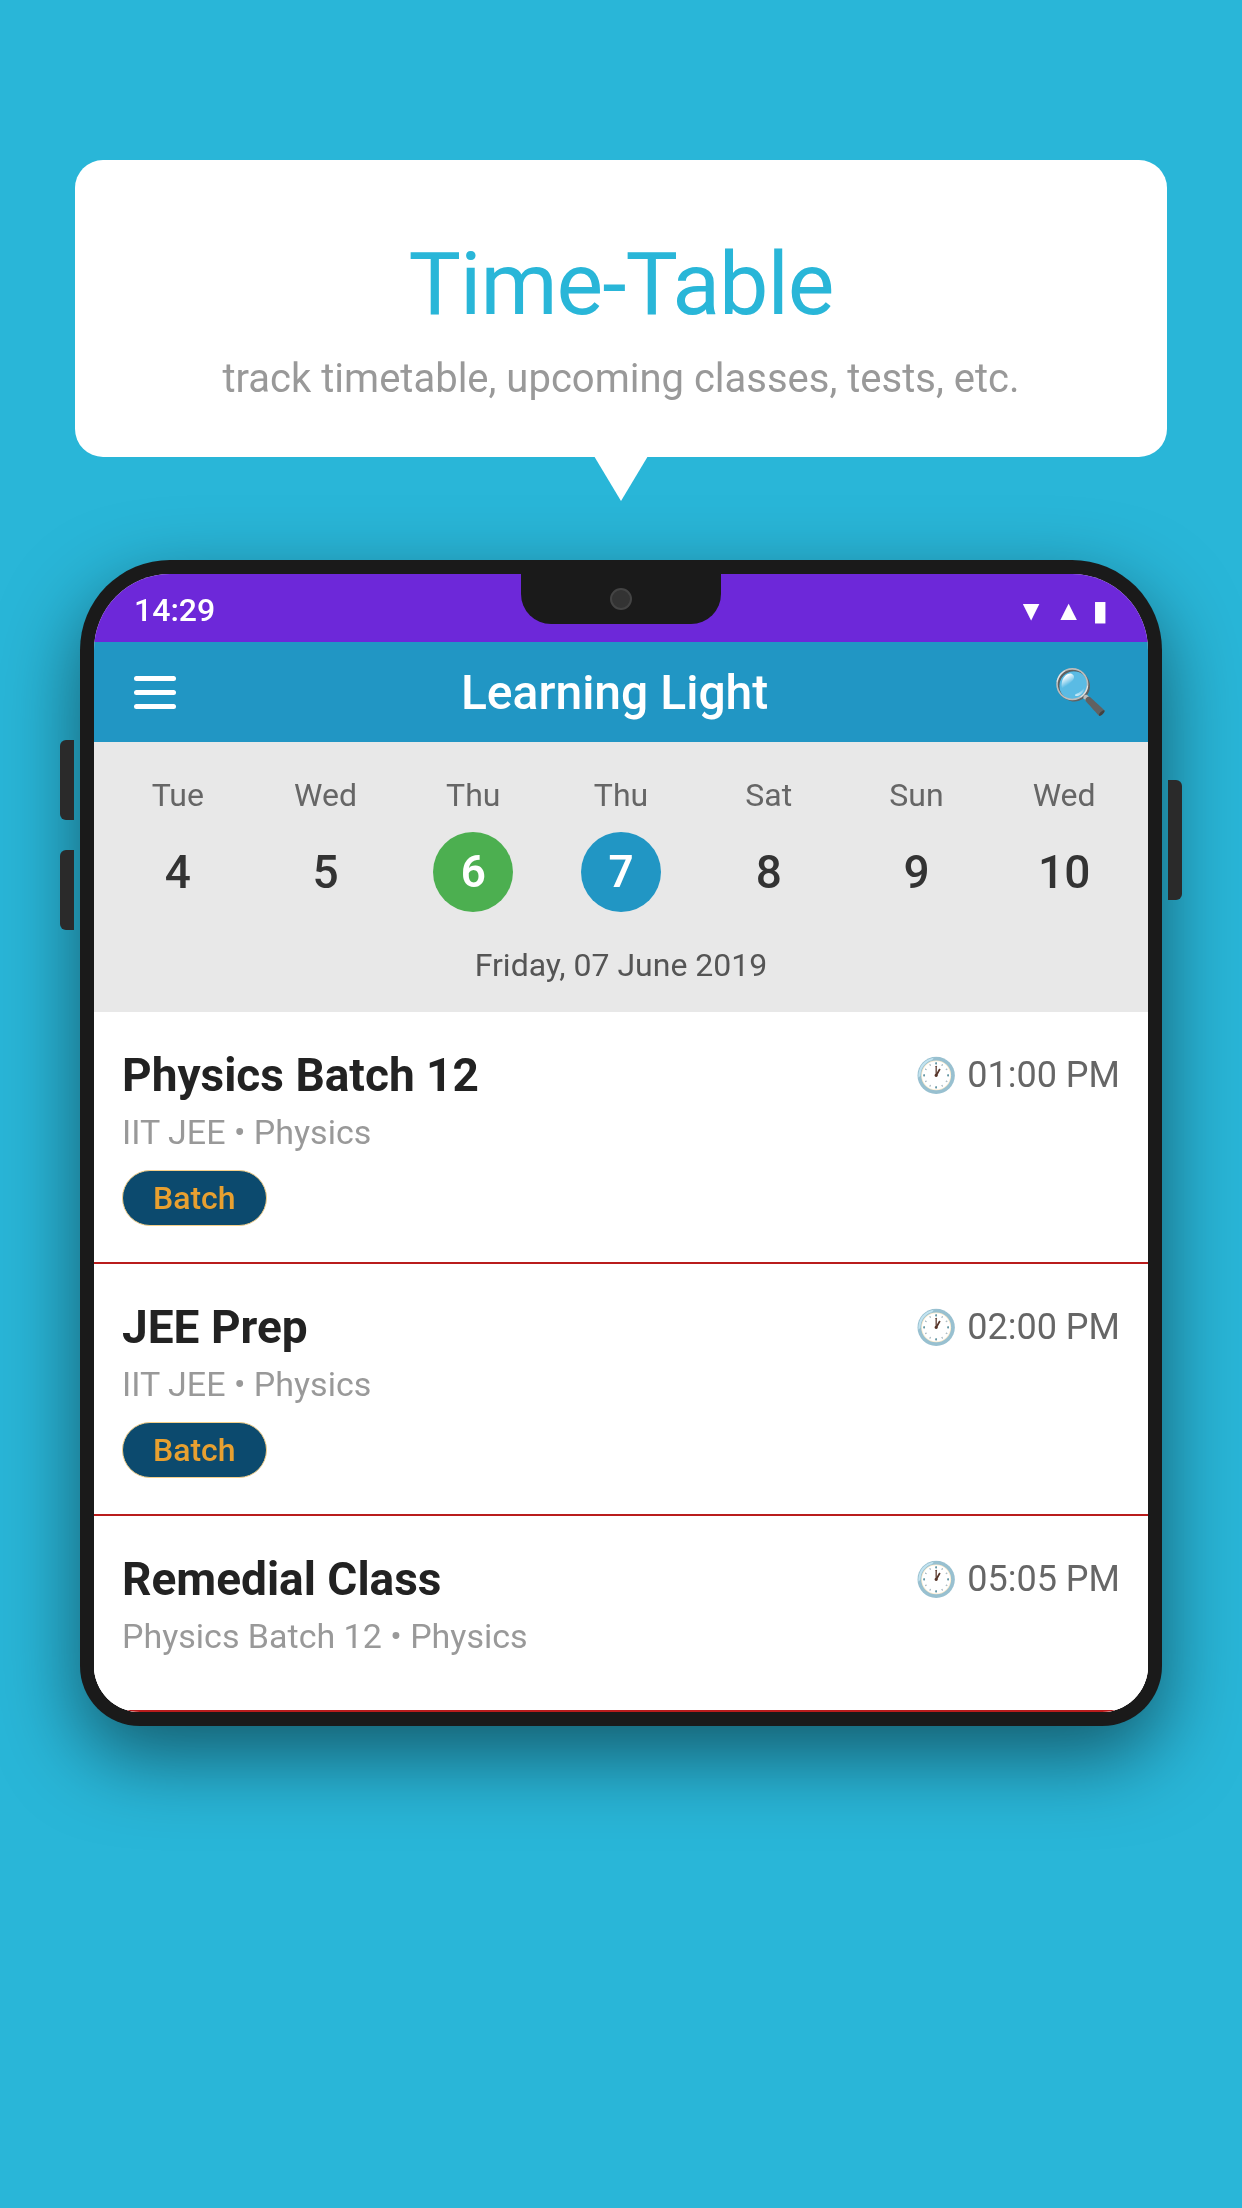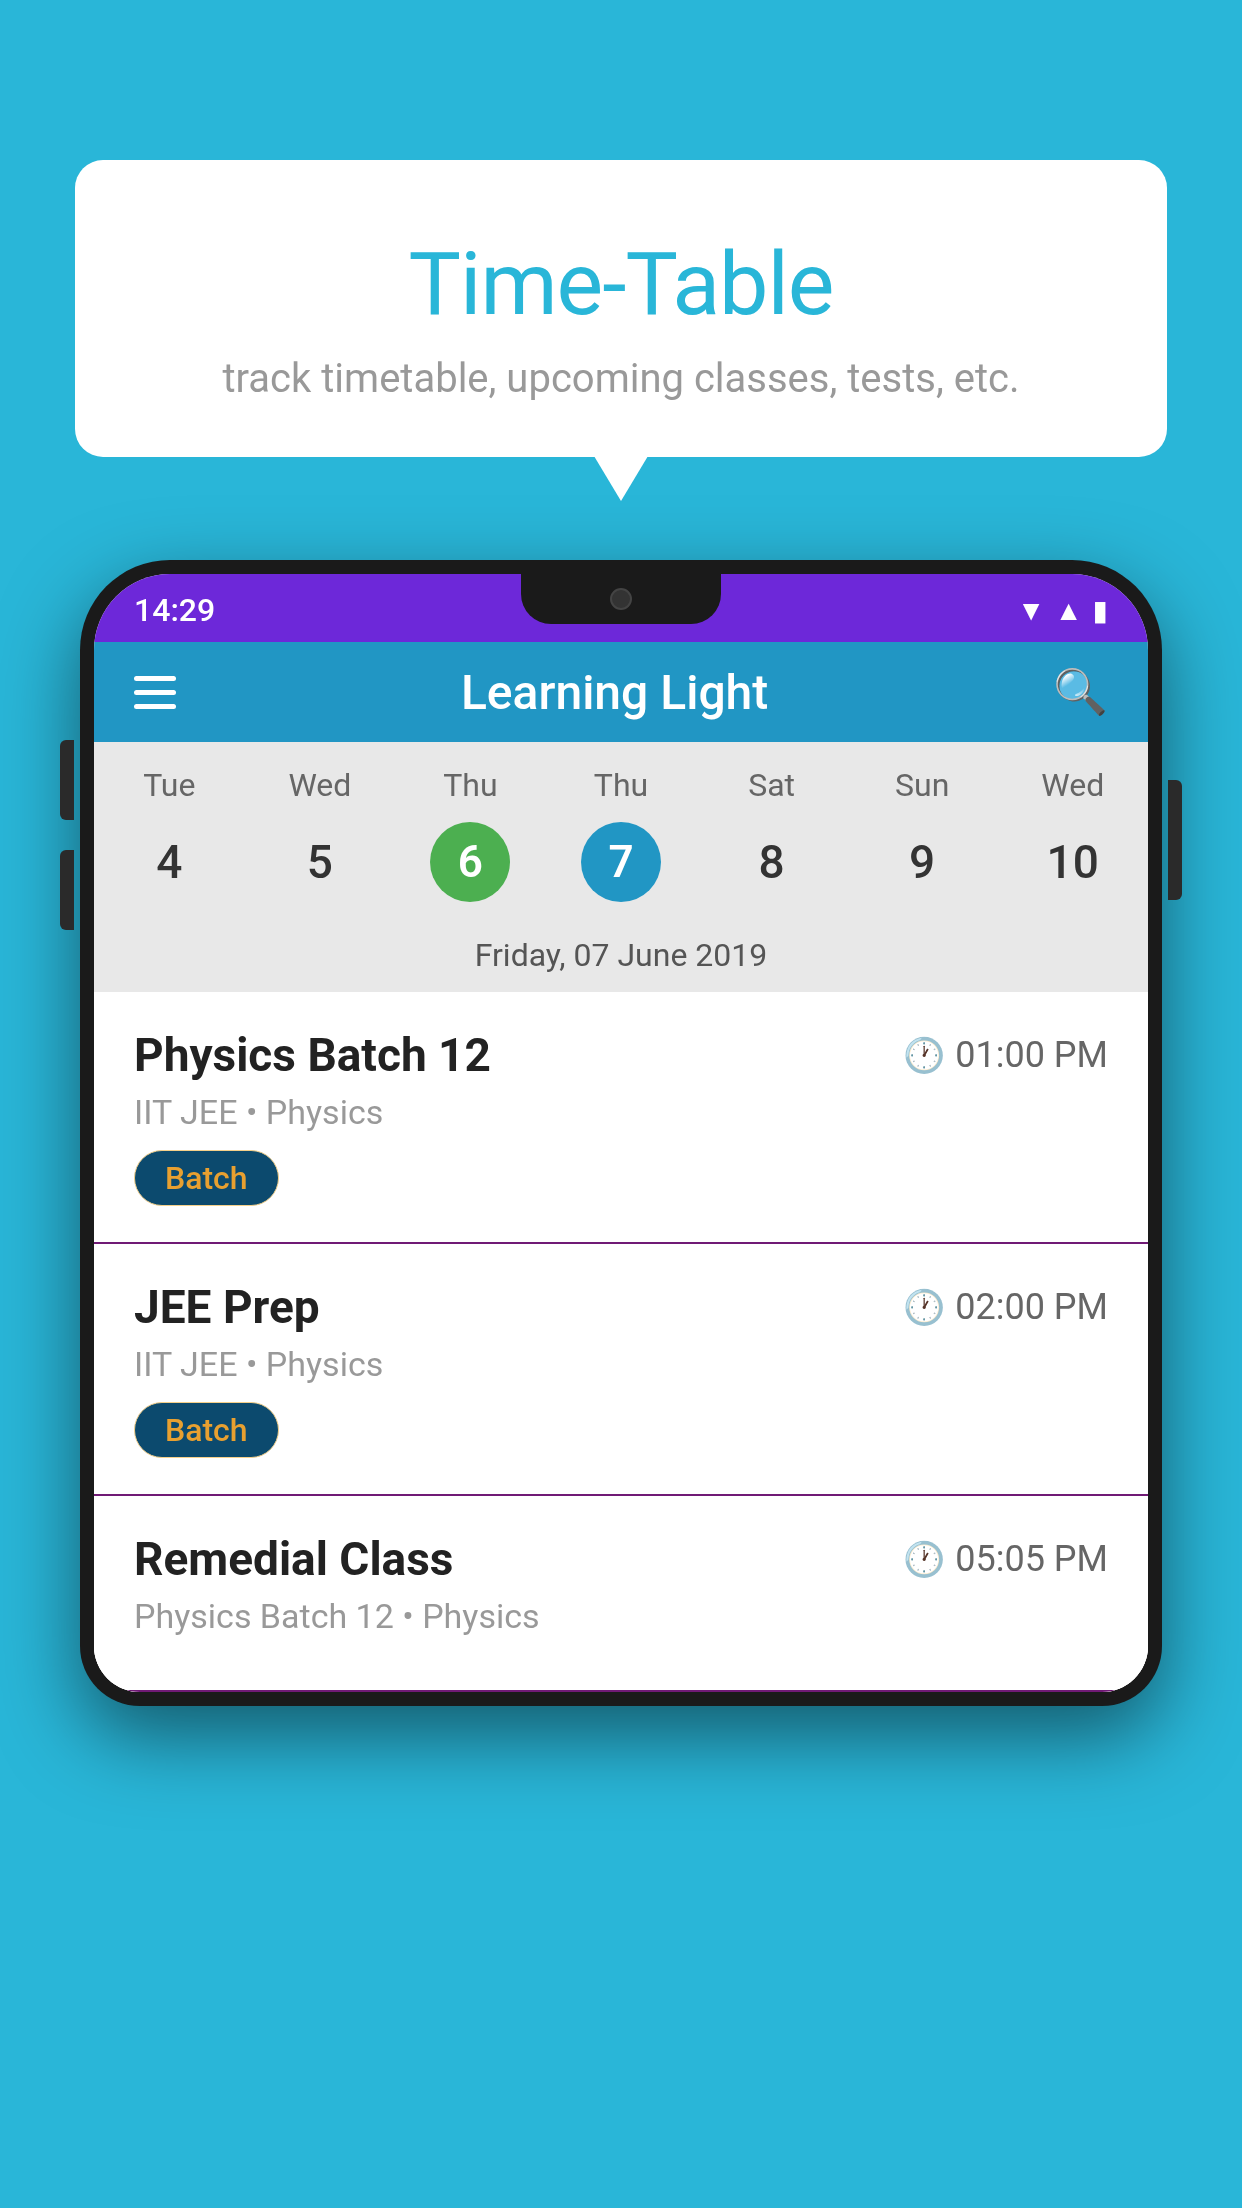--- a/index.html
+++ b/index.html
@@ -161,21 +161,21 @@
 
     .search-icon-btn {
       color: white;
       font-size: 44px;
       cursor: pointer;
     }
 
     
     .calendar-strip {
       background: #e8e8e8;
-      padding: 0;
+      padding: 10px;
     }
 
     .day-headers {
       display: flex;
       background: #e8e8e8;
       padding: 24px 0 10px 0;
     }
 
     .day-header-cell {
       flex: 1;
@@ -232,22 +232,22 @@
       background: #e8e8e8;
     }
 
     
     .schedule-list {
       background: white;
     }
 
     .schedule-item {
       background: white;
-      padding: 36px 40px;
-      border-bottom: 2px solid #701a75;
+      padding: 36px 28px;
+      border-bottom: 2px solid #b91c1c;
     }
 
     .schedule-item-header {
       display: flex;
       align-items: center;
       justify-content: space-between;
       margin-bottom: 10px;
     }
 
     .schedule-item-title {

